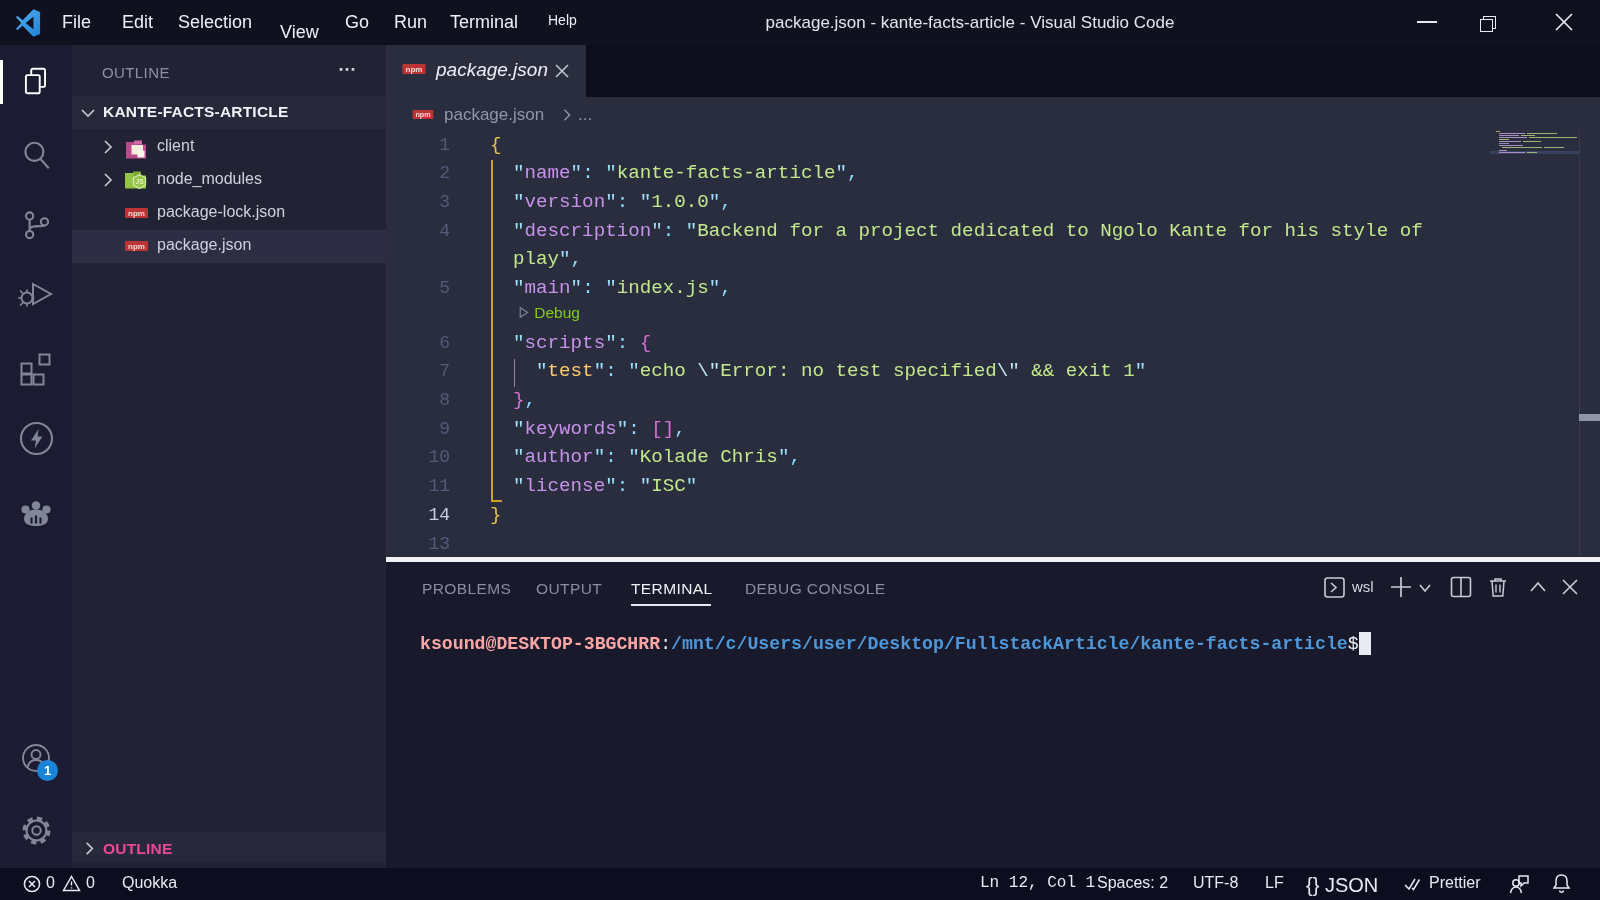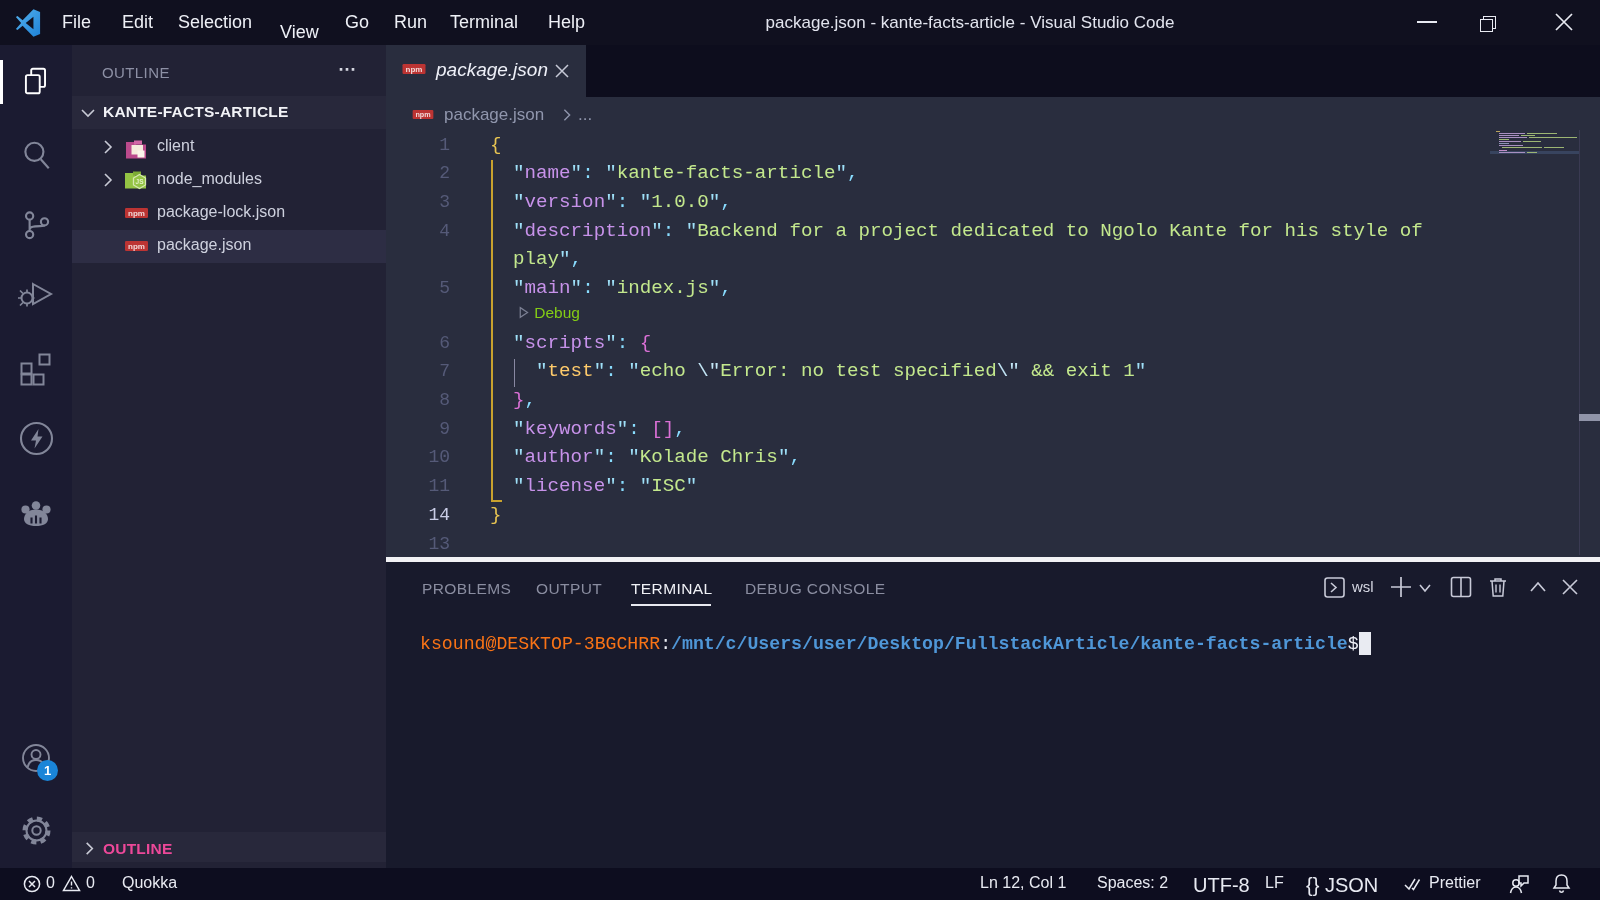--- a/index.html
+++ b/index.html
@@ -23,21 +23,21 @@
         </defs>
       <path fill="url(#vsg)" fill-rule="evenodd" d="M70.9 99.3 L96.5 89 L96.5 11 L70.9 0.7 L29.3 40 L9.6 25 L3.5 28.5 L23.6 50 L3.5 71.5 L9.6 75 L29.3 60 Z M70.9 27.6 L70.9 72.4 L41.3 50 Z"></path>
     </svg>
     <div class="abs" style="left:62px;top:12px;font-size:18px;color:#eef0f6;">File</div>
     <div class="abs" style="left:122px;top:12px;font-size:18px;color:#eef0f6;">Edit</div>
     <div class="abs" style="left:178px;top:12px;font-size:18px;color:#eef0f6;">Selection</div>
     <div class="abs" style="left:280px;top:12px;font-size:18px;color:#eef0f6;margin-top:10px;">View</div>
     <div class="abs" style="left:345px;top:12px;font-size:18px;color:#eef0f6;">Go</div>
     <div class="abs" style="left:394px;top:12px;font-size:18px;color:#eef0f6;">Run</div>
     <div class="abs" style="left:450px;top:12px;font-size:18px;color:#eef0f6;">Terminal</div>
-    <div class="abs" style="left:548px;top:12px;font-size:18px;color:#eef0f6;">Help</div>
+    <div class="abs" style="left:548px;top:12px;font-size:14px;color:#eef0f6;">Help</div>
     <div class="abs" style="left:700px;top:0;width:540px;height:45px;display:flex;align-items:center;justify-content:center;font-size:17px;color:#e2e4ee;">package.json - kante-facts-article - Visual Studio Code</div>
 
     <div class="abs" style="left:1417px;top:21px;width:20px;height:2px;background:#e8eaf2;"></div>
     <div class="abs" style="left:1483px;top:16px;width:13px;height:13px;border:1.6px solid #e8eaf2;background:#10101f;"></div>
     <div class="abs" style="left:1480px;top:19px;width:13px;height:13px;border:1.6px solid #e8eaf2;background:#10101f;"></div>
     <svg class="abs" style="left:1554px;top:12px;" width="20" height="20" viewBox="0 0 20 20">
         <path stroke="#e8eaf2" stroke-width="1.7" d="M2 2 L18 18 M18 2 L2 18"></path>
       </svg>
   </div>
 
@@ -263,38 +263,38 @@
     <path d="M3 5 h16 M8 5 V3 h6 v2 M5 5 l1.2 15 h9.6 L17 5" fill="none" stroke="#c8cad8" stroke-width="1.5"></path>
     <path d="M9 8.5 v8 M13 8.5 v8" stroke="#c8cad8" stroke-width="1.4"></path>
   </svg>
   <svg class="abs" style="left:1529px;top:580px;" width="18" height="14" viewBox="0 0 18 14">
       <path d="M2 11 L9 3 L16 11" fill="none" stroke="#c8cad8" stroke-width="1.7"></path>
     </svg>
   <svg class="abs" style="left:1561px;top:578px;" width="18" height="18" viewBox="0 0 18 18">
       <path d="M2 2 L16 16 M16 2 L2 16" stroke="#c8cad8" stroke-width="1.6"></path>
     </svg>
 
-  <div class="abs mono pre" style="left:420px;top:633px;font-size:18.2px;line-height:22px;"><span style="color:#f97316;font-weight:normal;">ksound@DESKTOP-3BGCHRR</span><span style="color:#eceef5;">:</span><span style="color:#4f97d8;font-weight:bold;">/mnt/c/Users/user/Desktop/FullstackArticle/kante-facts-article</span><span style="color:#eceef5;">$</span></div>
+  <div class="abs mono pre" style="left:420px;top:633px;font-size:18.2px;line-height:22px;"><span style="color:#fca5a5;font-weight:bold;">ksound@DESKTOP-3BGCHRR</span><span style="color:#eceef5;">:</span><span style="color:#4f97d8;font-weight:bold;">/mnt/c/Users/user/Desktop/FullstackArticle/kante-facts-article</span><span style="color:#eceef5;">$</span></div>
   <div class="abs" style="left:1359px;top:632px;width:12px;height:23px;background:#e9ebf2;"></div>
 
   <div class="abs" style="left:0;top:868px;width:1600px;height:32px;background:#0d0d1f;color:#e8eaf2;font-size:16px;"></div>
   <svg class="abs" style="left:23px;top:875px;" width="18" height="18" viewBox="0 0 18 18">
     <circle cx="9" cy="9" r="7.6" fill="none" stroke="#e8eaf2" stroke-width="1.5"></circle>
     <path d="M6 6 L12 12 M12 6 L6 12" stroke="#e8eaf2" stroke-width="1.5"></path>
   </svg>
   <div class="abs" style="left:46px;top:874px;font-size:16px;color:#e8eaf2;">0</div>
   <svg class="abs" style="left:62px;top:874px;" width="19" height="19" viewBox="0 0 19 19">
     <path d="M9.5 2.5 L17.5 16.5 H1.5 Z" fill="none" stroke="#e8eaf2" stroke-width="1.5"></path>
     <path d="M9.5 7.5 v4 M9.5 13.2 v1.4" stroke="#e8eaf2" stroke-width="1.4"></path>
   </svg>
   <div class="abs" style="left:86px;top:874px;font-size:16px;color:#e8eaf2;">0</div>
   <div class="abs" style="left:122px;top:874px;font-size:16px;color:#e8eaf2;">Quokka</div>
-  <div class="abs" style="left:980px;top:874px;font-size:16px;color:#e8eaf2;">Ln 12, Col 1</div>
+  <div class="abs" style="left:980px;top:874px;font-size:16px;color:#e8eaf2;font-family:Liberation Mono, monospace;">Ln 12, Col 1</div>
   <div class="abs" style="left:1097px;top:874px;font-size:16px;color:#e8eaf2;">Spaces: 2</div>
-  <div class="abs" style="left:1193px;top:874px;font-size:20px;color:#e8eaf2;">UTF-8</div>
+  <div class="abs" style="left:1193px;top:874px;font-size:16px;color:#e8eaf2;">UTF-8</div>
   <div class="abs" style="left:1265px;top:874px;font-size:16px;color:#e8eaf2;">LF</div>
   <div class="abs" style="left:1306px;top:874px;font-size:20px;color:#e8eaf2;">{} JSON</div>
   <svg class="abs" style="left:1404px;top:877px;" width="22" height="15" viewBox="0 0 22 15">
     <path d="M1 8 L5 12 L11 2 M8 11 L9.5 12.5 L15.5 2.5" fill="none" stroke="#e8eaf2" stroke-width="1.5"></path>
   </svg>
   <div class="abs" style="left:1429px;top:874px;font-size:16px;color:#e8eaf2;">Prettier</div>
   <svg class="abs" style="left:1508px;top:873px;" width="22" height="22" viewBox="0 0 22 22">
     <circle cx="8" cy="10" r="3.2" fill="none" stroke="#e8eaf2" stroke-width="1.5"></circle>
     <path d="M2.5 20 c0.8 -4 2.8 -6 5.5 -6 c2.7 0 4.7 2 5.5 6" fill="none" stroke="#e8eaf2" stroke-width="1.5"></path>
     <path d="M11 3 h9 v7 h-4 l-3 3 v-3 h-2 Z" fill="none" stroke="#e8eaf2" stroke-width="1.5"></path>

